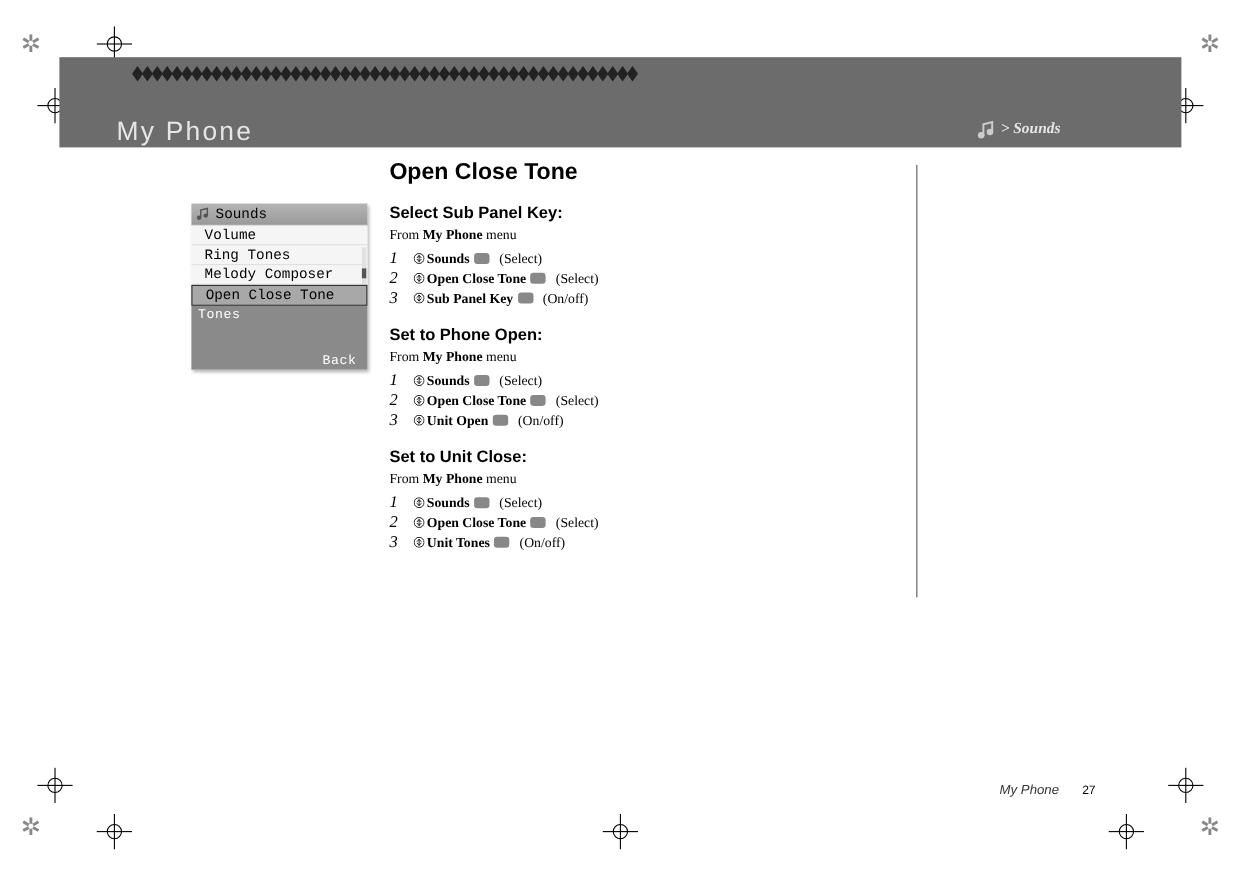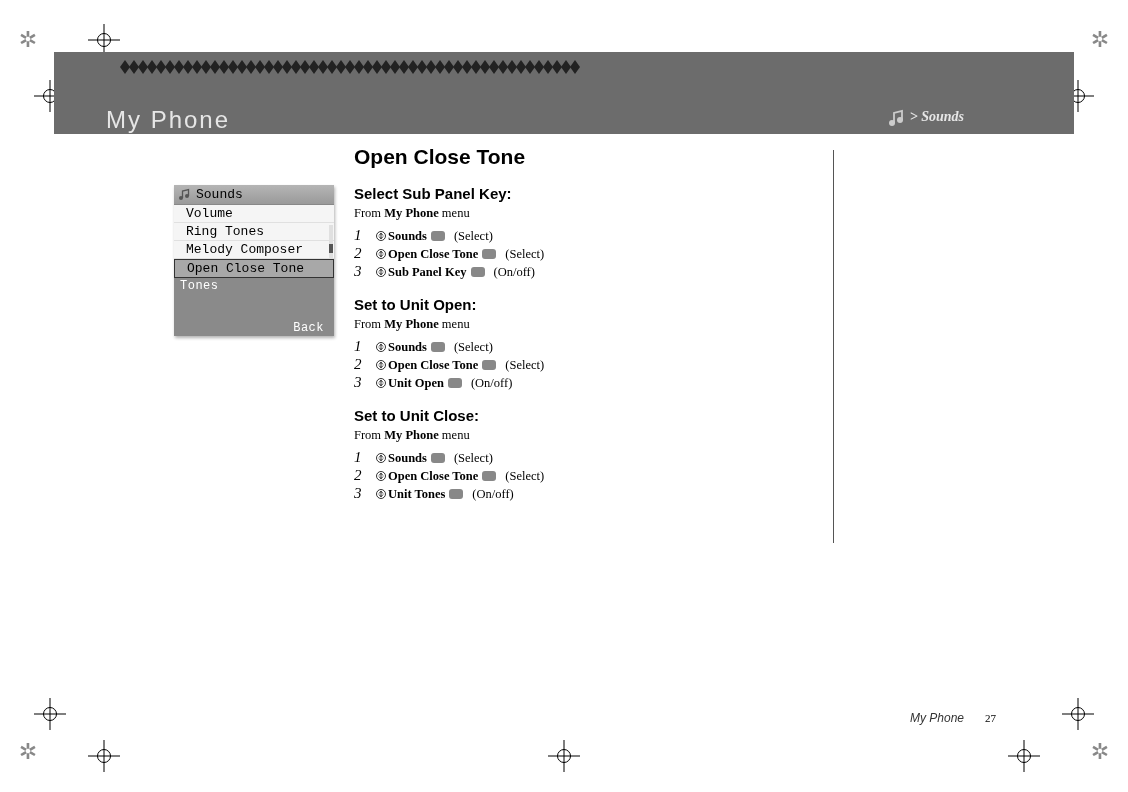--- a/index.html
+++ b/index.html
@@ -241,21 +241,21 @@
     bottom: 4px;
     font-size: 12px;
   }
   .footer .ftitle {
     font-style: italic;
     font-family: Verdana, Arial, sans-serif;
     color: #333;
     margin-right: 18px;
   }
   .footer .pagenum {
-    font-family: Liberation Serif, serif;
+    font-family: Liberation Sans, sans-serif;
     font-size: 11px;
   }
 </style>
 </head>
 <body>
 
 <div class="star" style="left:14px; top:26px;">✲</div>
 <div class="star" style="right:14px; top:26px;">✲</div>
 <div class="star" style="left:14px; bottom:26px;">✲</div>
 <div class="star" style="right:14px; bottom:26px;">✲</div>
@@ -426,21 +426,21 @@
               <svg width="10" height="10" viewBox="0 0 10 10">
                 <circle cx="5" cy="5" r="4.5" fill="none" stroke="#000" stroke-width="0.8"></circle>
                 <path d="M5 2.2 L5 7.8 M5 2.2 L3 4.5 M5 2.2 L7 4.5 M5 7.8 L3 5.5 M5 7.8 L7 5.5" stroke="#000" stroke-width="0.8" fill="none"></path>
               </svg>
             </span>
             <span class="item-name">Sub Panel Key</span>
             <span class="btn-icon"></span>
             <span class="action">(On/off)</span>
           </div>
         </div>
-        <h2 class="sub">Set to Unit Open:</h2>
+        <h2 class="sub">Set to Phone Open:</h2>
         <p class="from">From <span class="b">My Phone</span> menu</p>
         <div class="steps">
           <div class="step">
             <span class="num">1</span>
             <span class="arrow-icon">
               <svg width="10" height="10" viewBox="0 0 10 10">
                 <circle cx="5" cy="5" r="4.5" fill="none" stroke="#000" stroke-width="0.8"></circle>
                 <path d="M5 2.2 L5 7.8 M5 2.2 L3 4.5 M5 2.2 L7 4.5 M5 7.8 L3 5.5 M5 7.8 L7 5.5" stroke="#000" stroke-width="0.8" fill="none"></path>
               </svg>
             </span>

